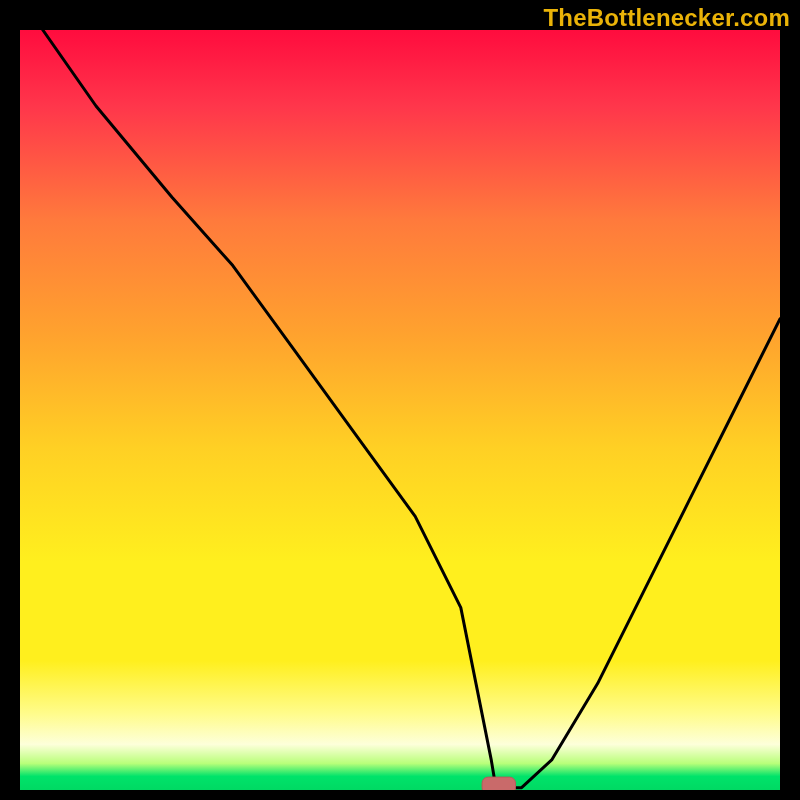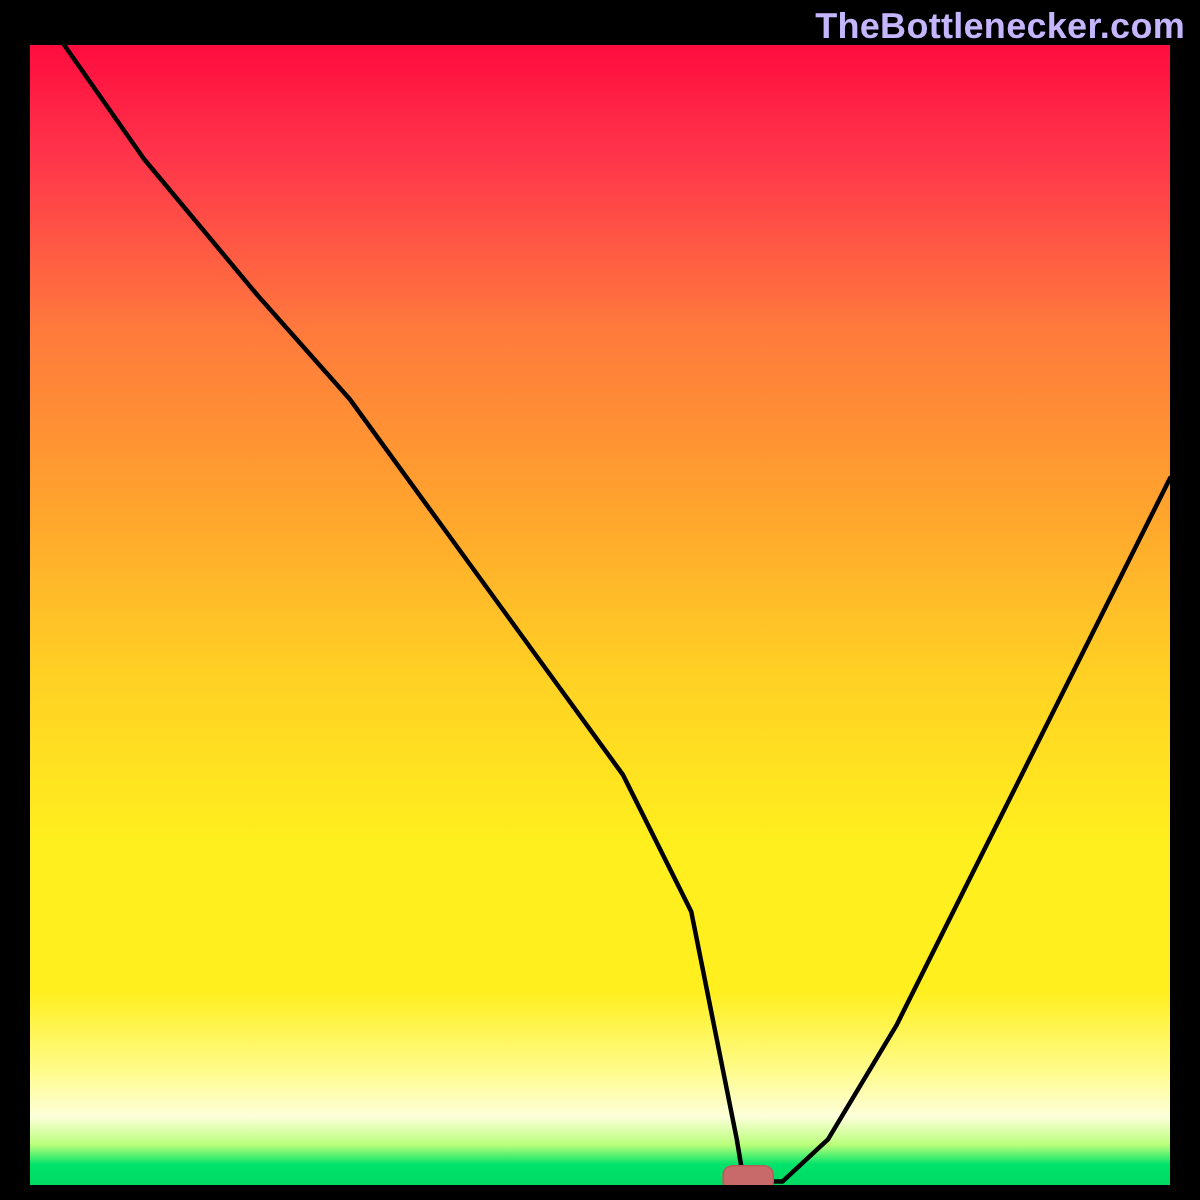--- a/index.html
+++ b/index.html
@@ -14,21 +14,21 @@
   .outer {
     position: relative;
     width: 800px;
     height: 800px;
     background: #000;
   }
   .watermark {
     position: absolute;
     top: 4px;
     right: 10px;
-    color: #c4b5fd;
+    color: #eab308;
     font-size: 24px;
     font-weight: 600;
     letter-spacing: 0.2px;
     user-select: none;
   }
   .plot-wrap {
     position: absolute;
     left: 20px;
     top: 30px;
     width: 760px;

